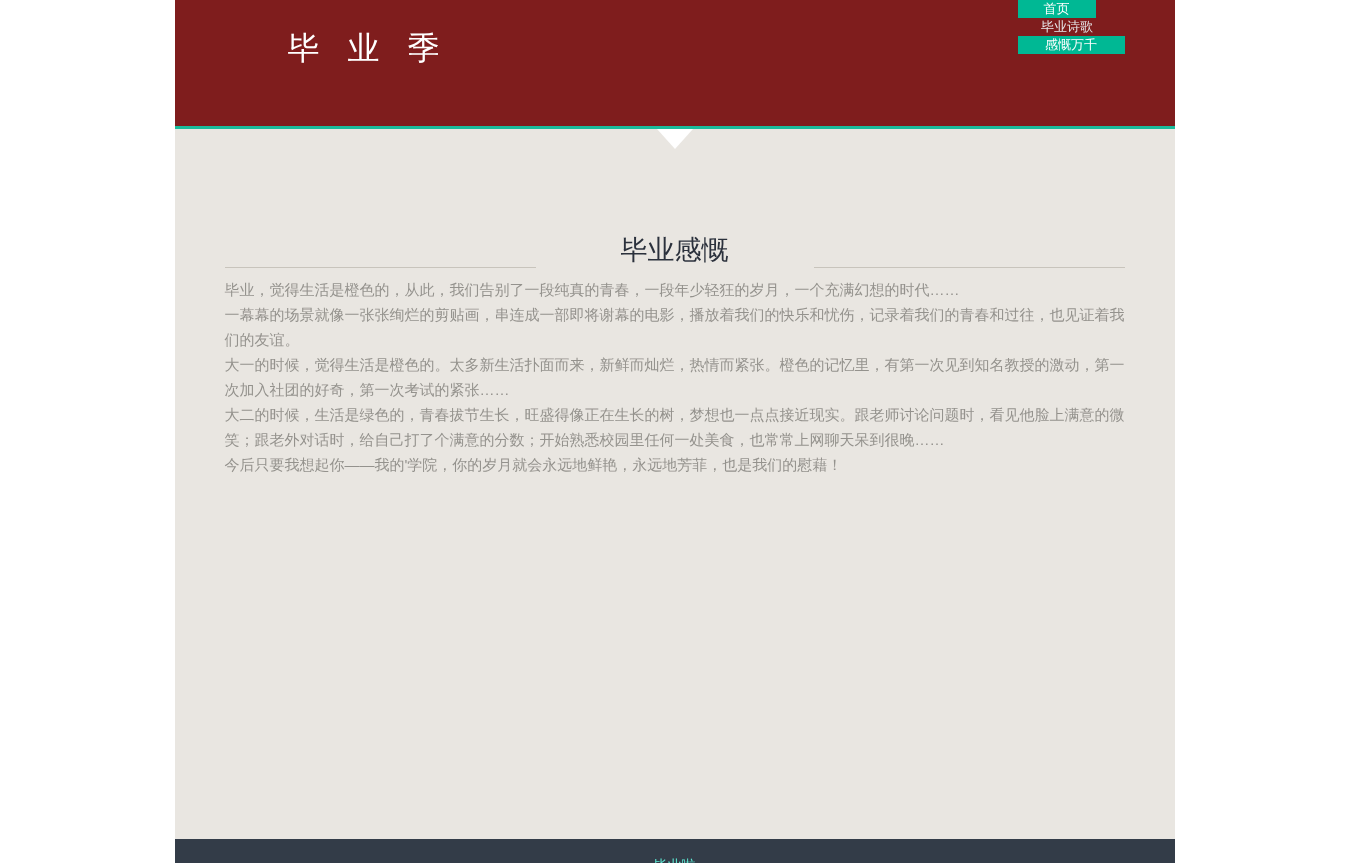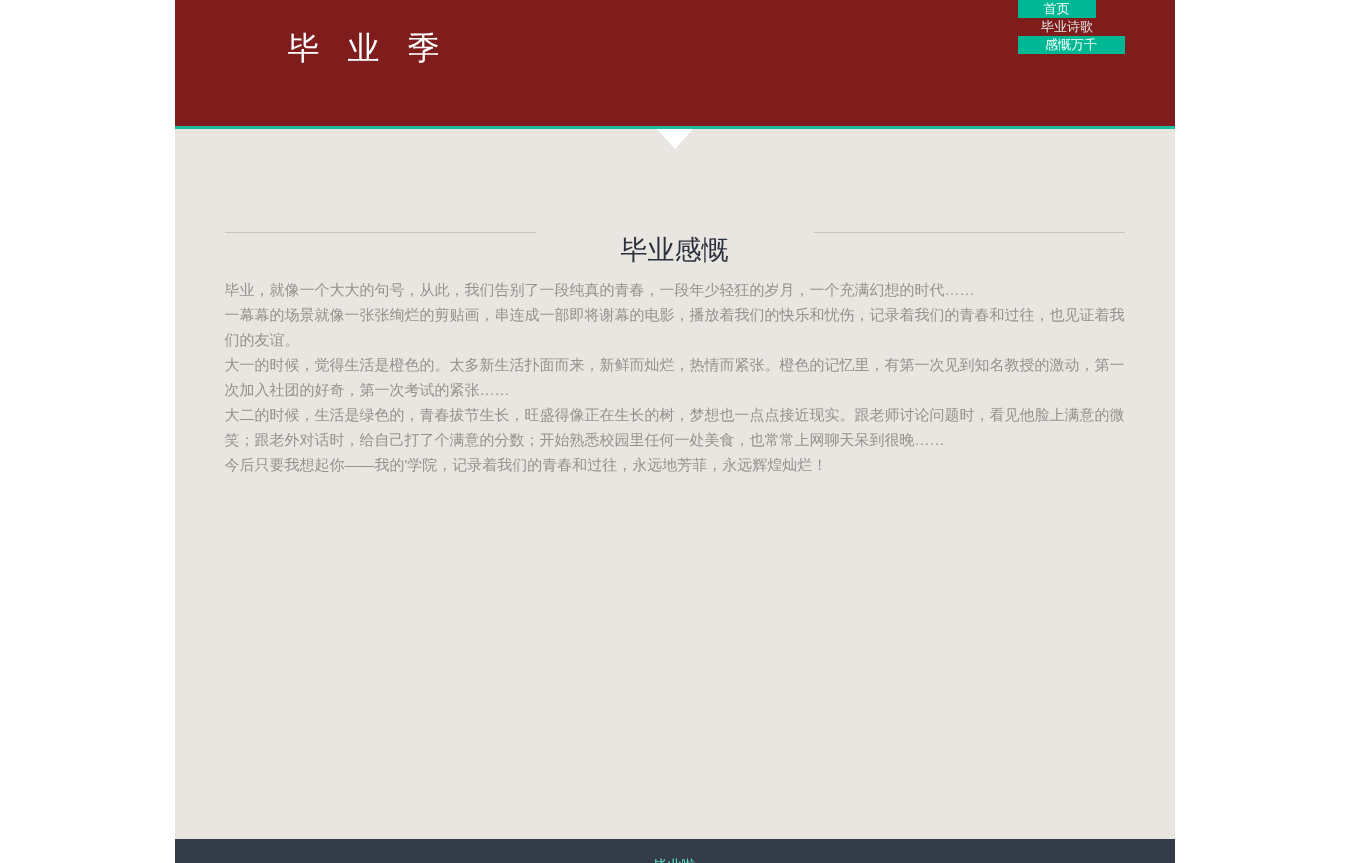--- a/index.html
+++ b/index.html
@@ -57,21 +57,21 @@
     top: 0;
     left: 50%;
     transform: translateX(-50%);
     width: 0; height: 0;
     border-left: 18px solid transparent;
     border-right: 18px solid transparent;
     border-top: 20px solid #ffffff;
   }
   .title-row {
     display: flex;
-    align-items: flex-start;
+    align-items: flex-end;
     padding: 0 50px;
   }
   .title-line { flex: 1; height: 1px; background: #c8c4bc; }
   .page-title {
     margin: 0 85px;
     font-family: "Liberation Serif", serif;
     font-weight: normal;
     font-size: 27px;
     color: #2b313c;
     white-space: nowrap;
@@ -113,25 +113,25 @@
   <div class="main">
     <div class="triangle"></div>
 
     <div class="title-row">
       <div class="title-line"></div>
       <h1 class="page-title">毕业感慨</h1>
       <div class="title-line"></div>
     </div>
 
     <div class="paragraphs">
-      <p>毕业，就像一个大大的句号，从此，我们告别了一段纯真的青春，一段年少轻狂的岁月，一个充满幻想的时代……</p>
+      <p>毕业，觉得生活是橙色的，从此，我们告别了一段纯真的青春，一段年少轻狂的岁月，一个充满幻想的时代……</p>
       <p>一幕幕的场景就像一张张绚烂的剪贴画，串连成一部即将谢幕的电影，播放着我们的快乐和忧伤，记录着我们的青春和过往，也见证着我们的友谊。</p>
       <p>大一的时候，觉得生活是橙色的。太多新生活扑面而来，新鲜而灿烂，热情而紧张。橙色的记忆里，有第一次见到知名教授的激动，第一次加入社团的好奇，第一次考试的紧张……</p>
       <p>大二的时候，生活是绿色的，青春拔节生长，旺盛得像正在生长的树，梦想也一点点接近现实。跟老师讨论问题时，看见他脸上满意的微笑；跟老外对话时，给自己打了个满意的分数；开始熟悉校园里任何一处美食，也常常上网聊天呆到很晚……</p>
-      <p>今后只要我想起你——我的'学院，记录着我们的青春和过往，永远地芳菲，永远辉煌灿烂！</p>
+      <p>今后只要我想起你——我的'学院，你的岁月就会永远地鲜艳，永远地芳菲，也是我们的慰藉！</p>
     </div>
   </div>
 
   <div class="footer">
     <span>毕业啦</span>
   </div>
 
 </div>
 
 </body></html>

